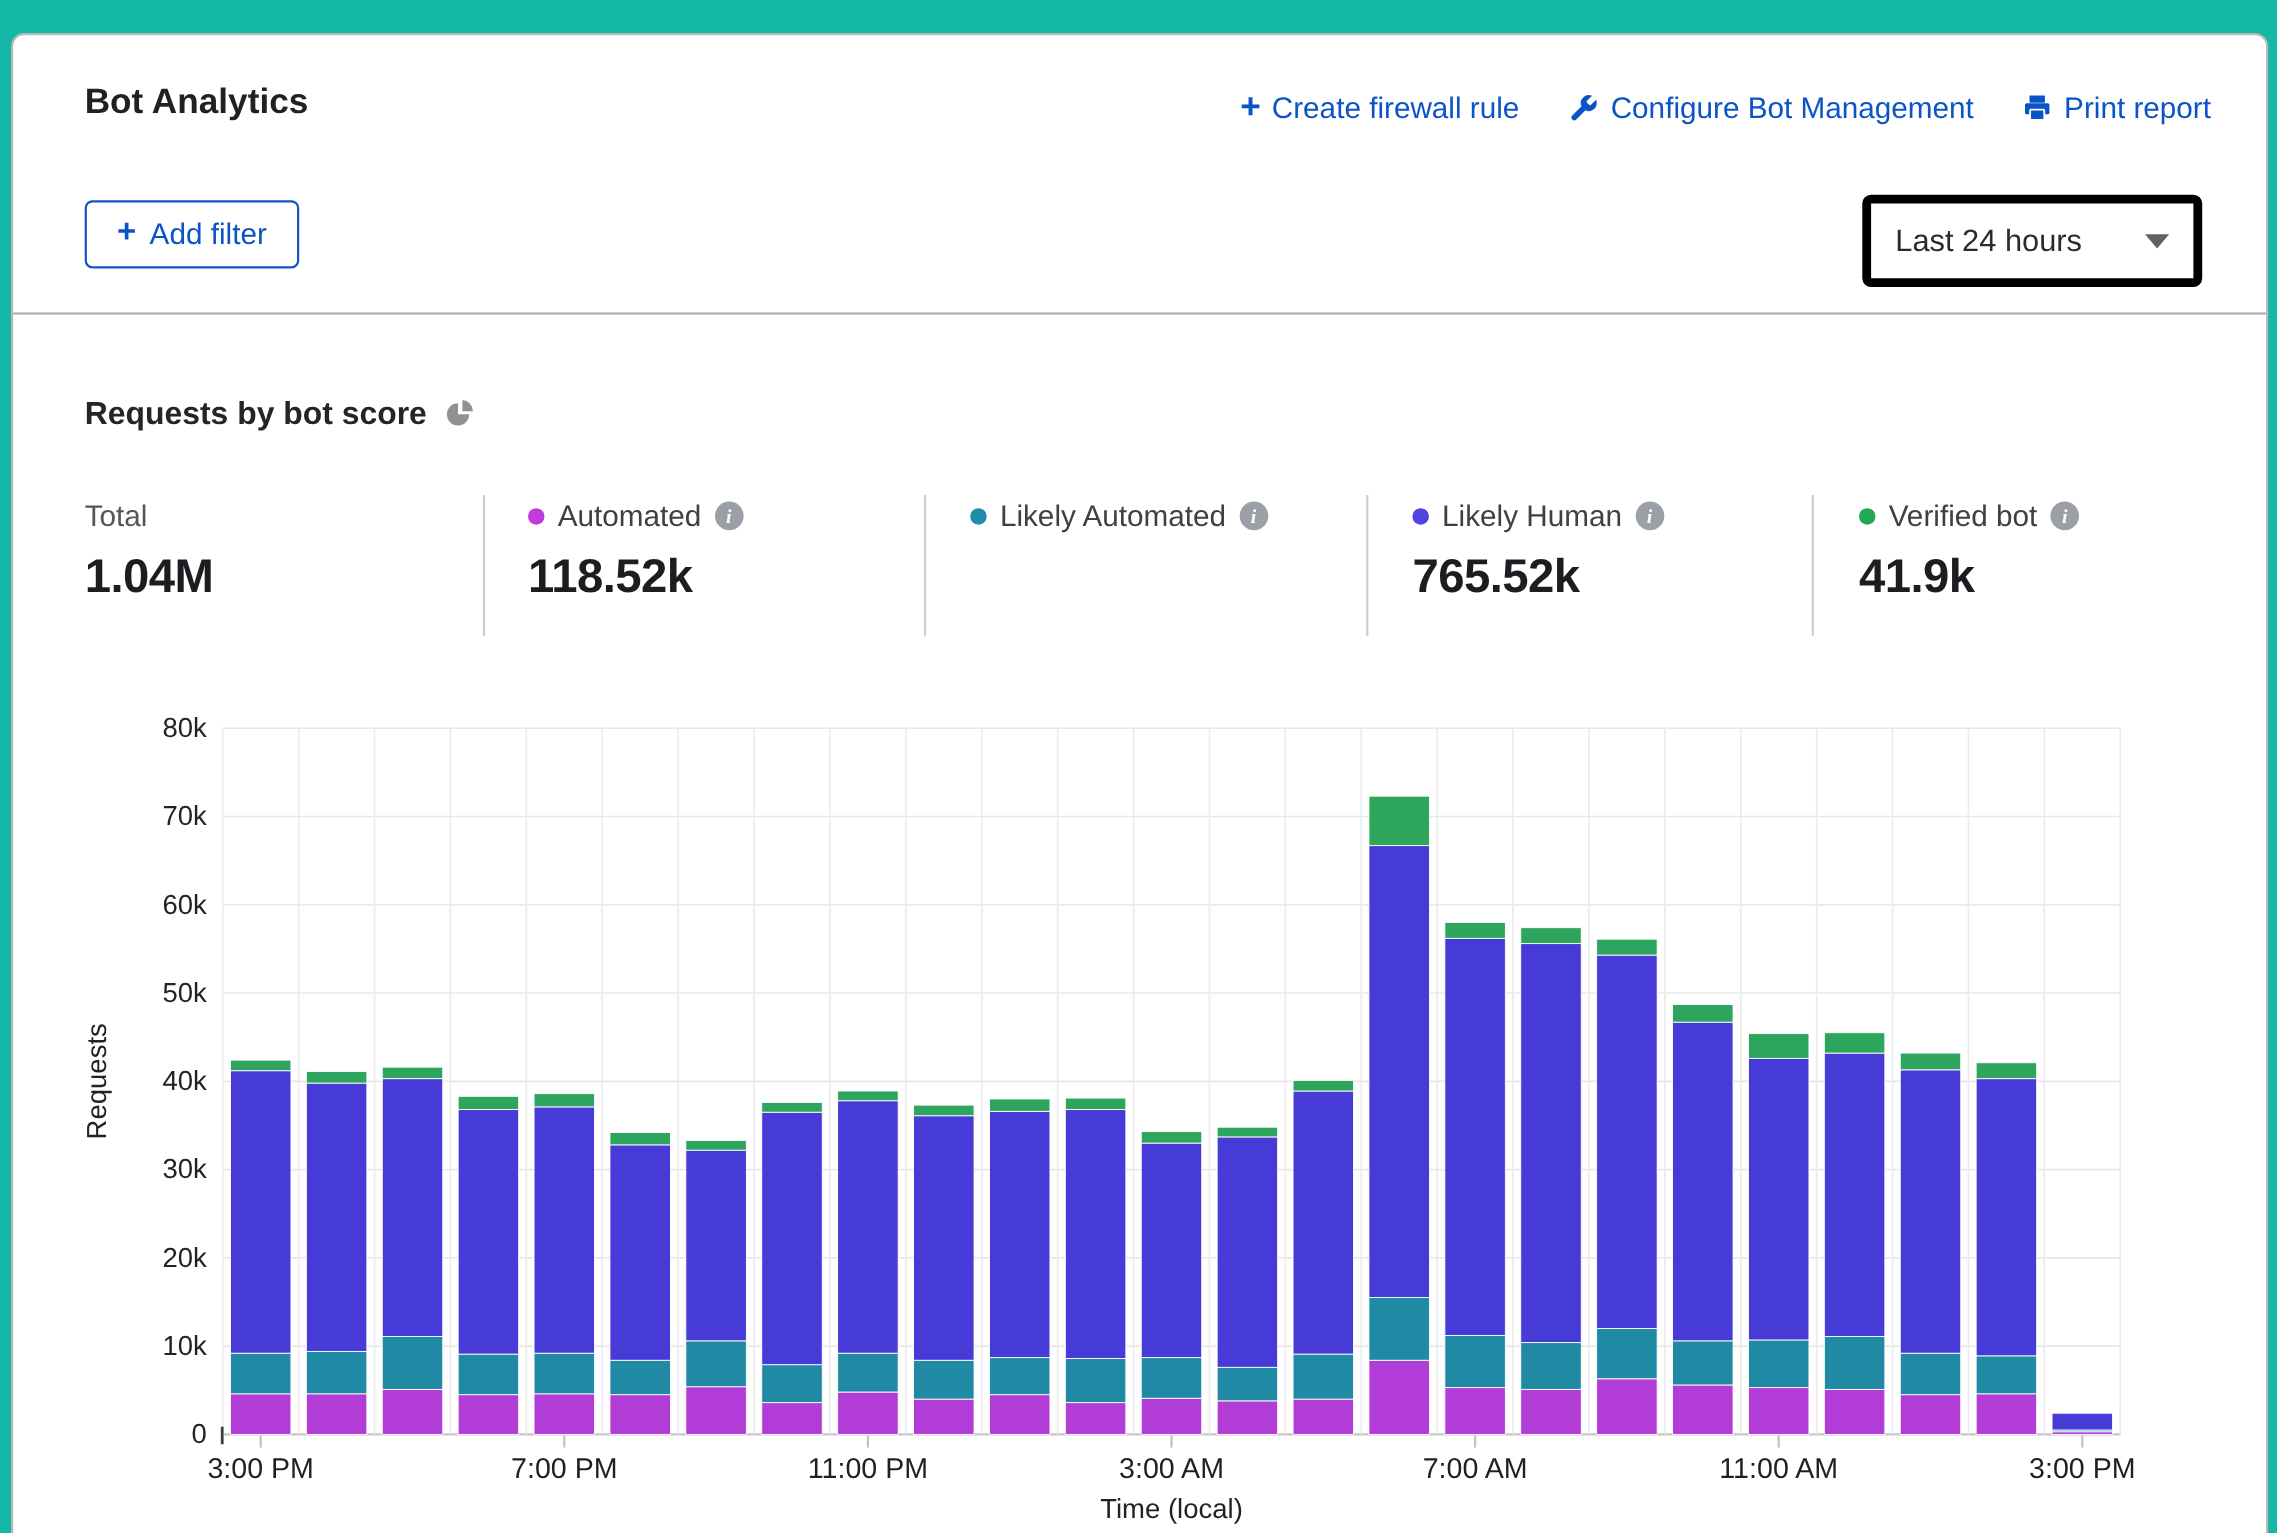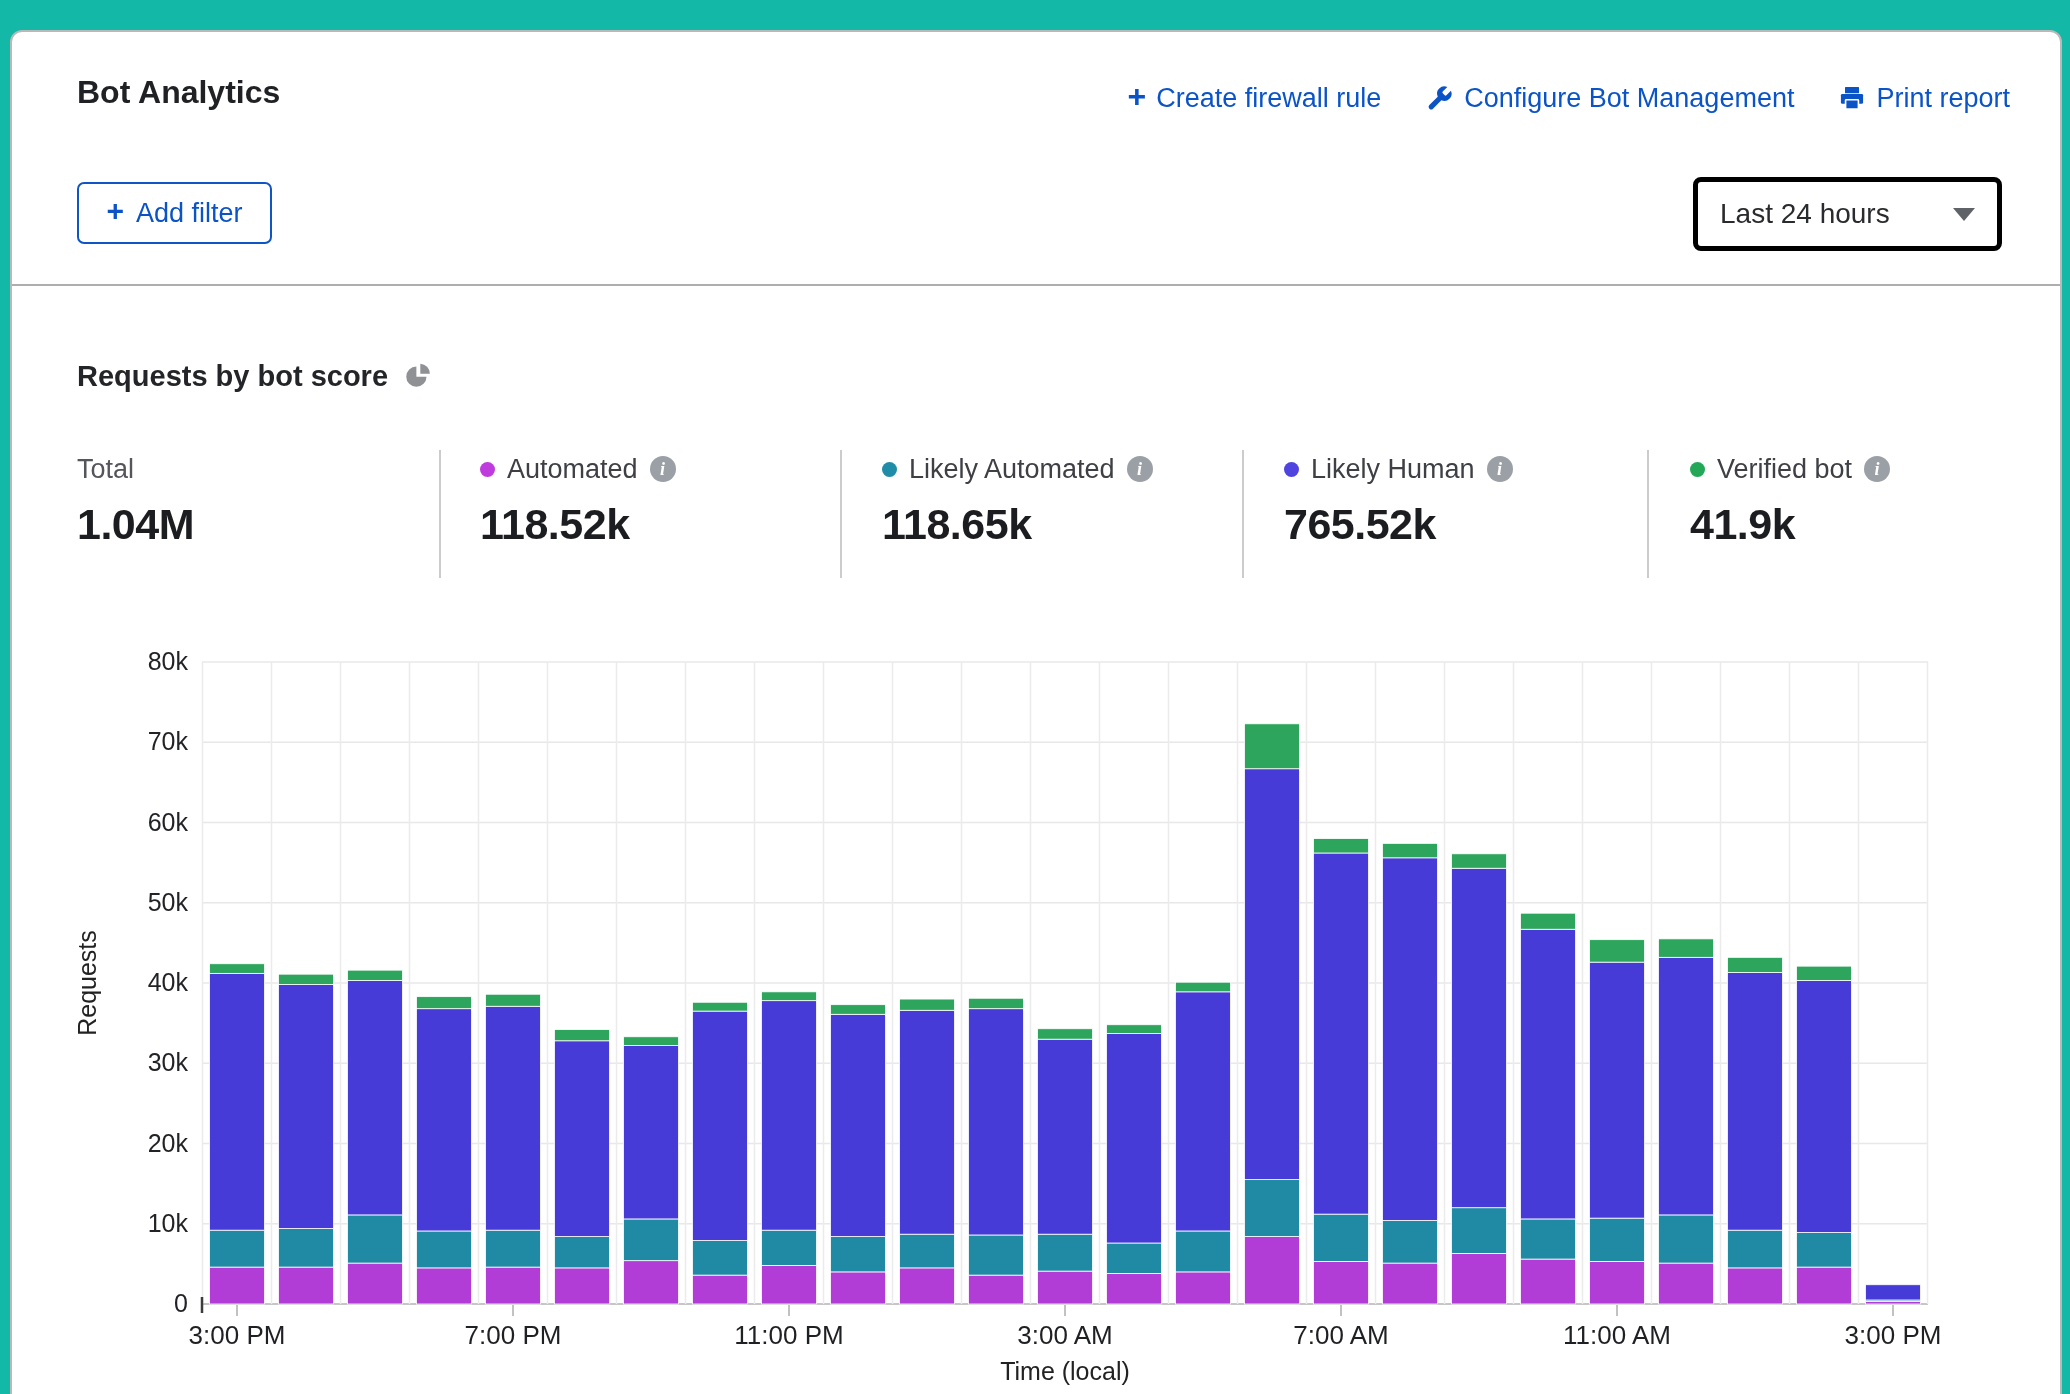--- a/index.html
+++ b/index.html
@@ -9,21 +9,21 @@
         border:2px solid #b9b9b9;border-radius:12px;background:#fff;box-sizing:border-box;}
   
   .hdr-title{position:absolute;left:65px;top:42px;font-size:32px;font-weight:700;color:#1f2124;}
   .hdr-actions{position:absolute;right:50px;top:50px;display:flex;gap:44px;align-items:center;}
   .lnk{display:flex;align-items:center;gap:10px;color:#0b54c7;font-size:27px;cursor:pointer;text-decoration:none;}
   .lnk .plus{font-size:32px;font-weight:700;line-height:1;transform:translateY(-2px);}
   .btn-addfilter{position:absolute;left:65px;top:150px;width:195px;height:62px;border:2.5px solid #0f55c5;
         border-radius:7px;background:#fff;color:#0b54c7;font-size:27px;display:flex;align-items:center;
         justify-content:center;gap:12px;cursor:pointer;box-sizing:border-box;}
   .btn-addfilter .plus{font-size:30px;font-weight:600;line-height:1;transform:translateY(-2px);}
-  .select{position:absolute;right:58px;top:145px;width:309px;height:74px;border:5px solid #000000;border-radius:8px;
+  .select{position:absolute;right:58px;top:145px;width:309px;height:84px;border:8px solid #000000;border-radius:8px;
         background:#fff;display:flex;align-items:center;padding:0 22px;box-sizing:border-box;font-size:28px;color:#2a2b2e;cursor:pointer;}
   .select .caret{margin-left:auto;width:0;height:0;border-left:11px solid transparent;border-right:11px solid transparent;
         border-top:13px solid #5f6367;}
   .hdr-divider{position:absolute;left:0;top:252px;width:100%;height:0;border-top:2px solid #aeaeae;}
   
   .sec-title{position:absolute;left:65px;top:328px;font-size:29px;font-weight:700;color:#232528;display:flex;align-items:flex-start;gap:16px;}
   
   .stat{position:absolute;top:420px;}
   .stat .lab-row{display:flex;align-items:center;gap:12px;font-size:27px;color:#3e4045;height:34px;}
   .stat .dot{width:15px;height:15px;border-radius:50%;}
@@ -105,21 +105,20 @@
       </div>
       <div class="val">118.52k</div>
     </div>
 
     <div class="stat" style="left:870px;">
       <div class="lab-row">
         <span class="dot" style="background:#1f8ca8;"></span>
         <span>Likely Automated</span>
         <span class="info">i</span>
       </div>
-      <div class="val">118.65k</div>
     </div>
 
     <div class="stat" style="left:1272px;">
       <div class="lab-row">
         <span class="dot" style="background:#5044e0;"></span>
         <span>Likely Human</span>
         <span class="info">i</span>
       </div>
       <div class="val">765.52k</div>
     </div>

